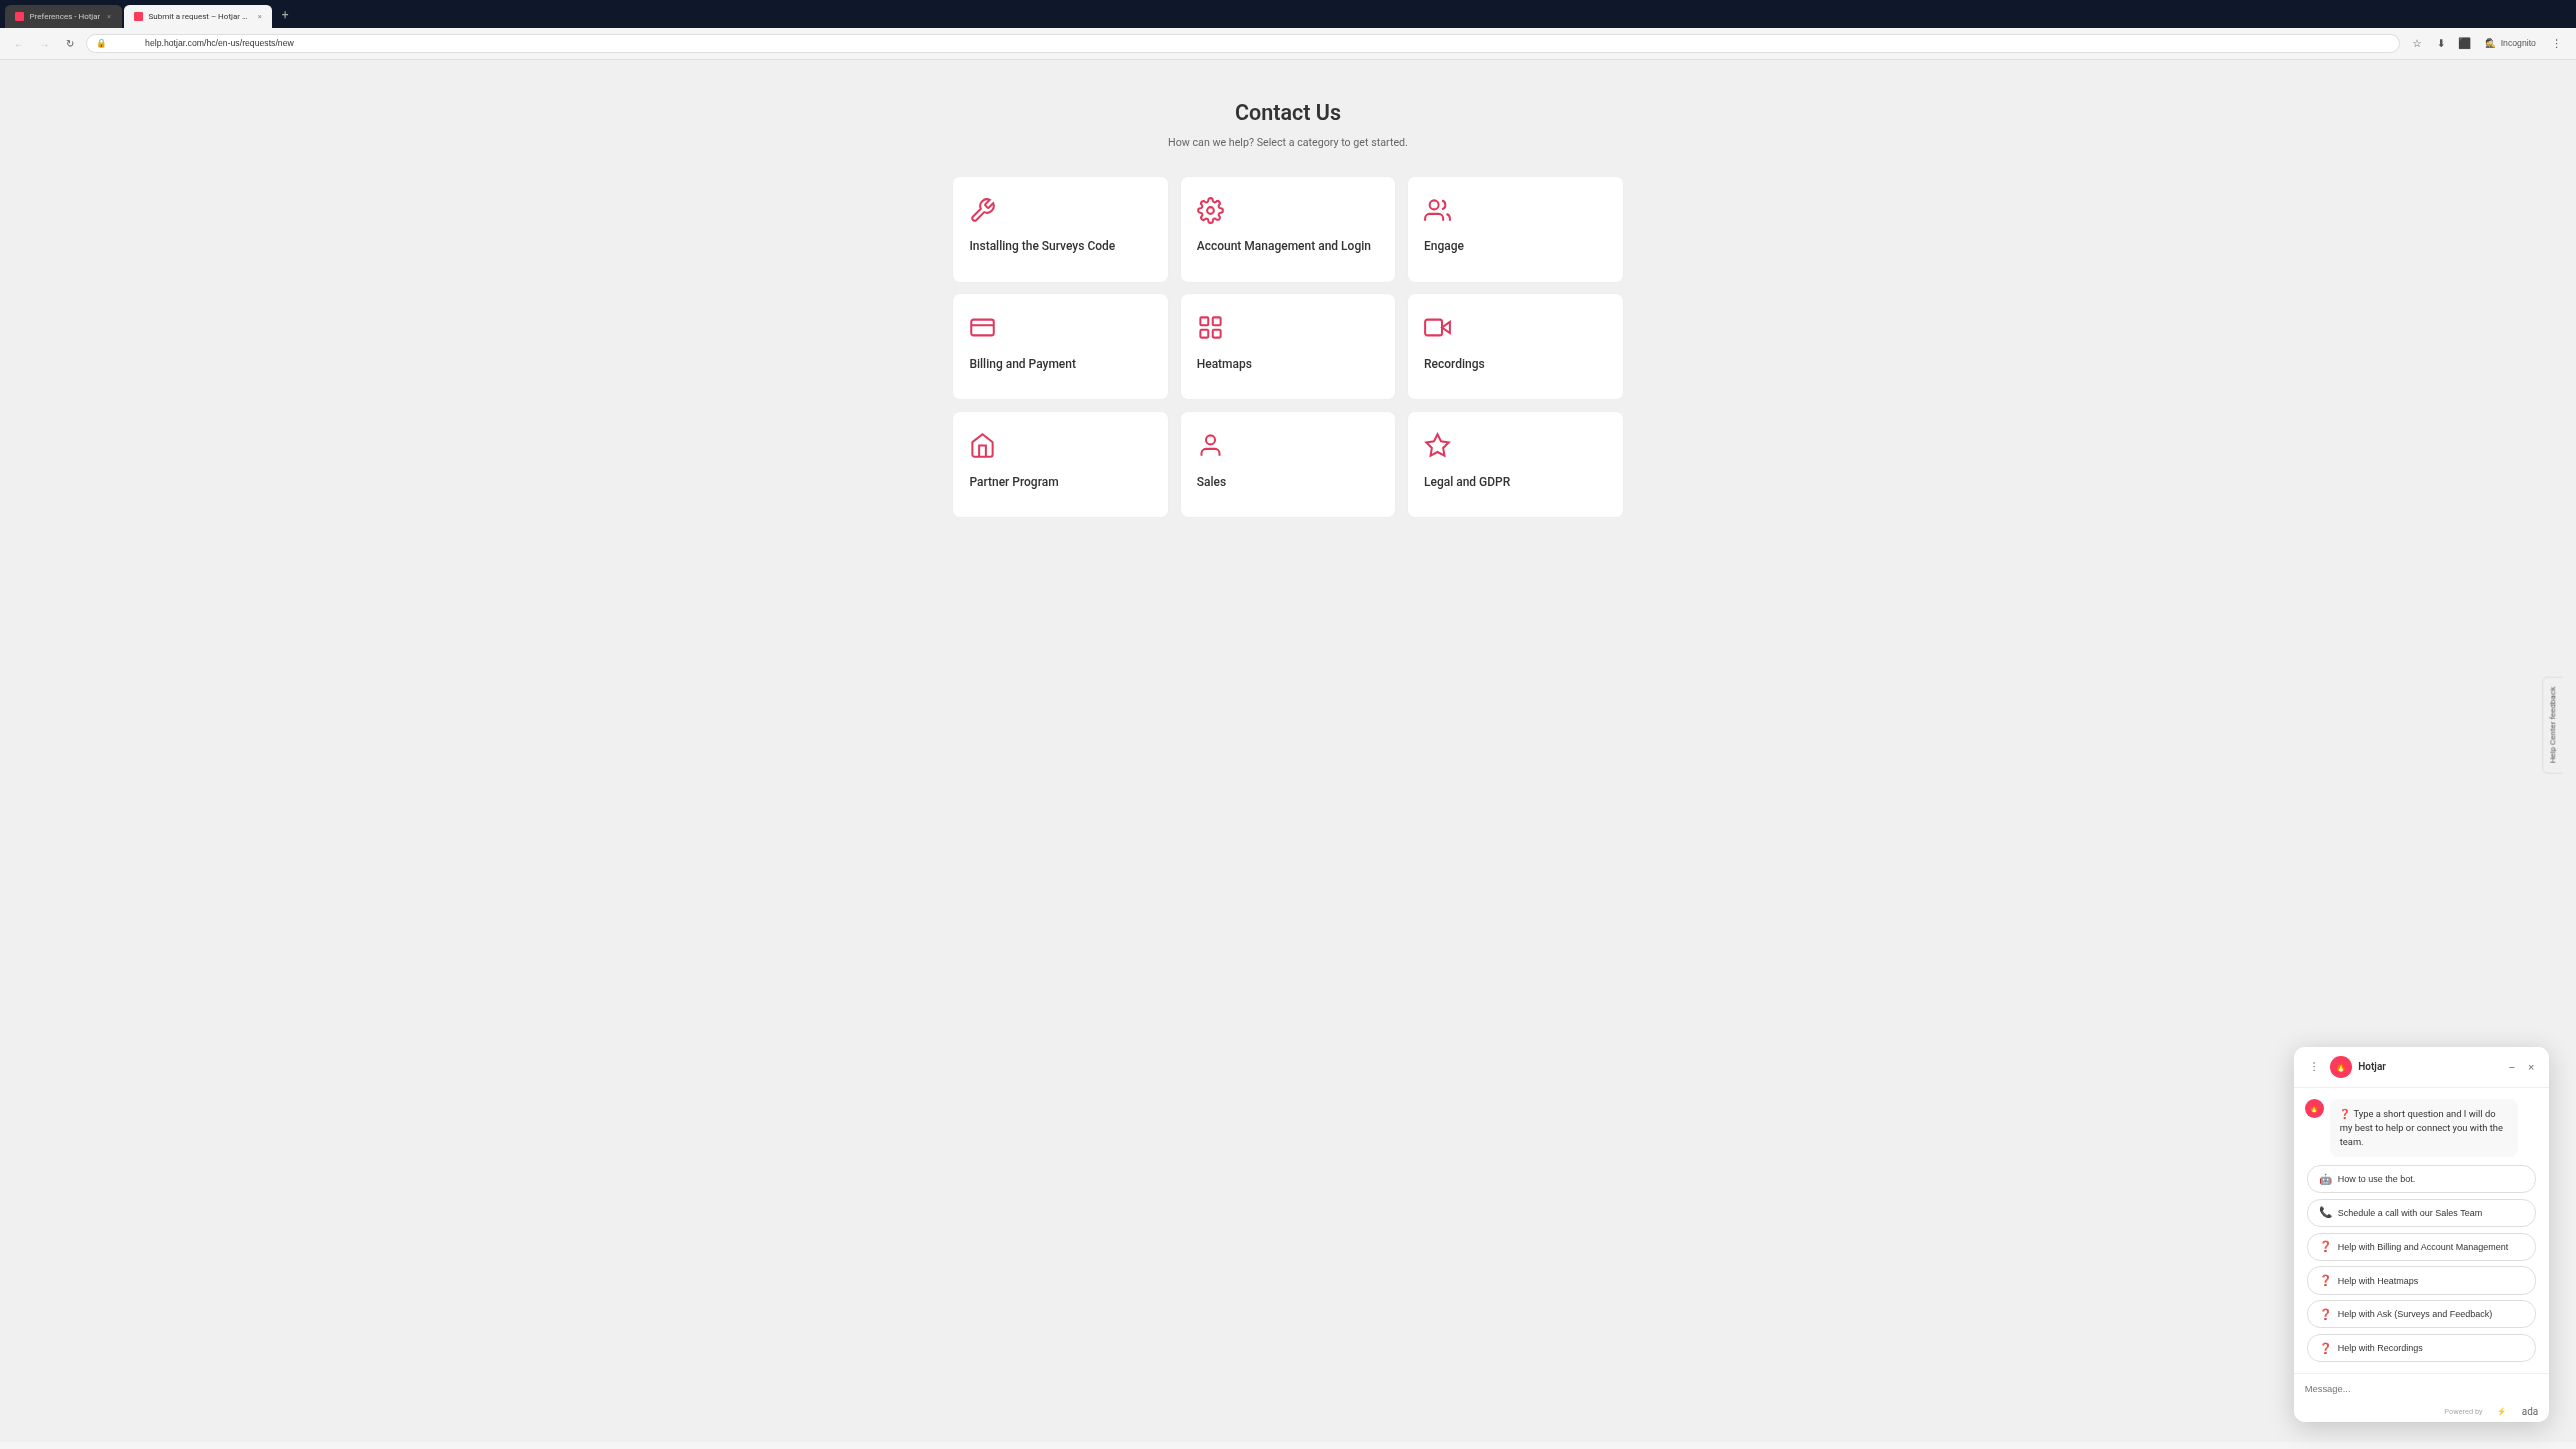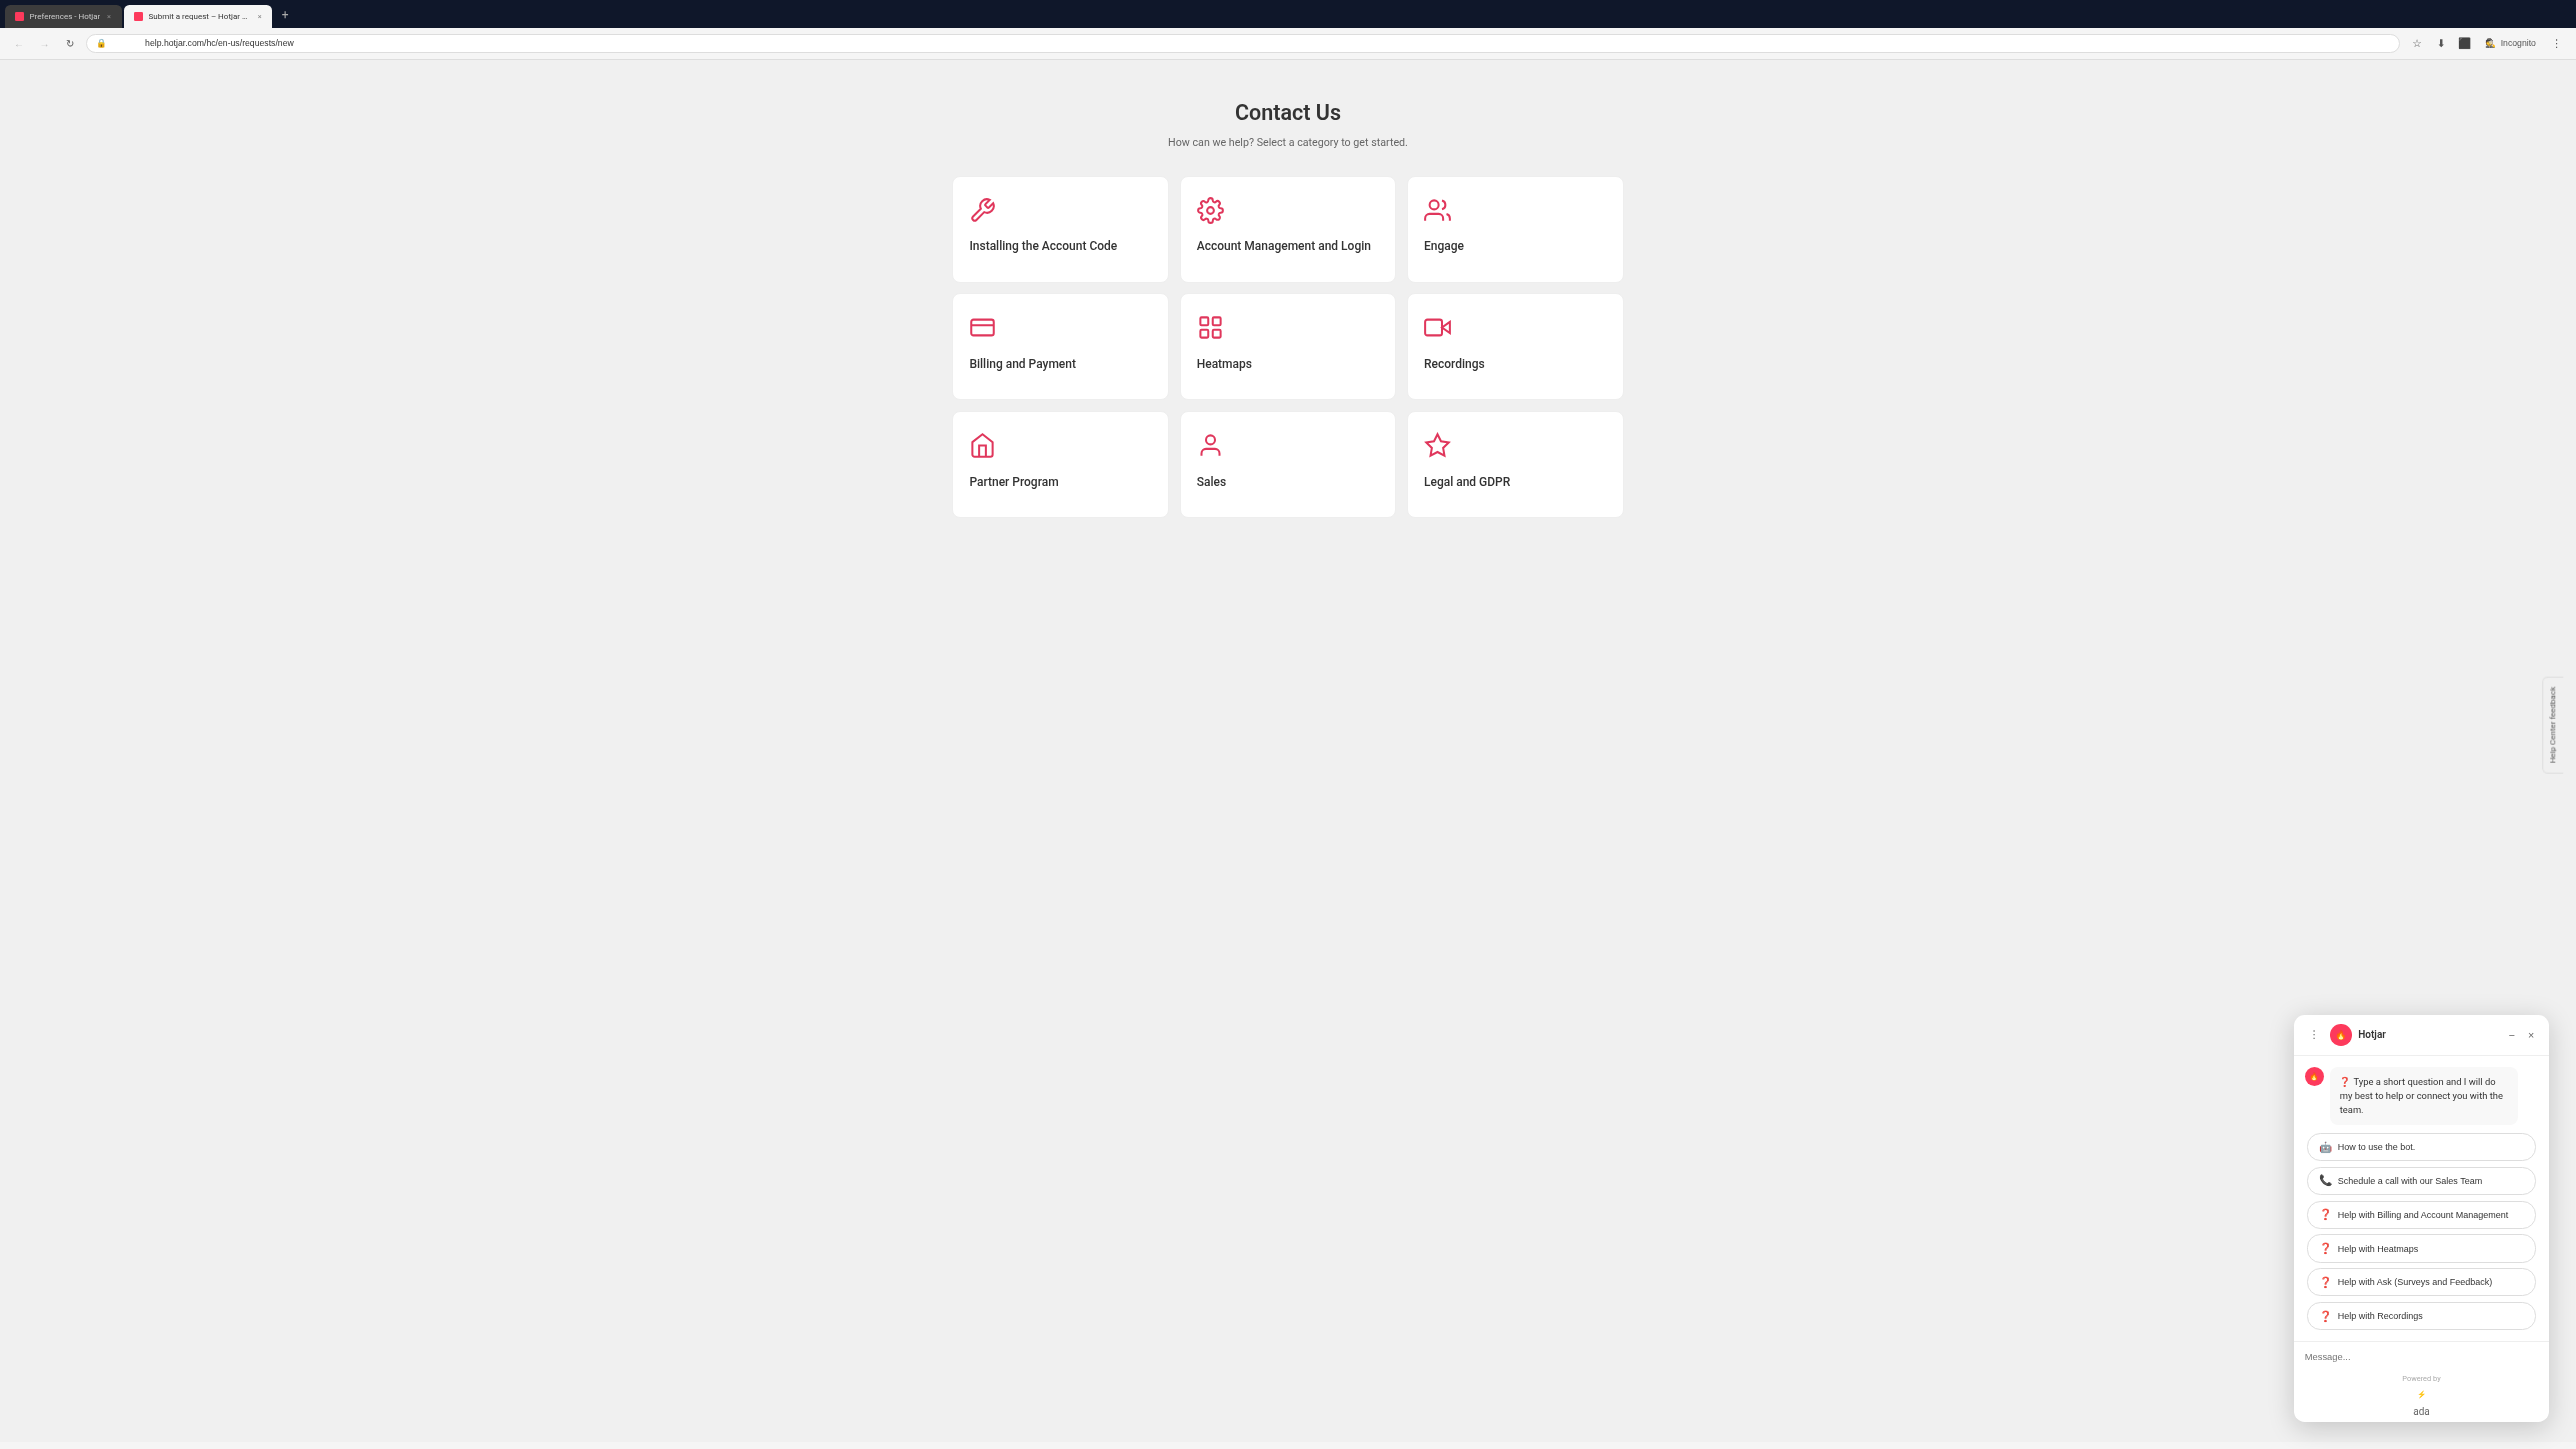--- a/index.html
+++ b/index.html
@@ -311,22 +311,21 @@
       background: transparent;
     }
     .chat-powered {
       font-size: 7.4px;
       color: #aaa;
       text-align: right;
       padding: 2.7px 10.7px 5.4px;
       display: flex;
       align-items: center;
       justify-content: flex-end;
-      gap: 7px;
-      flex-direction: column;
+      gap: 15px;
     }
     .ada-logo {
       font-size: 10px;
       font-weight: 400;
       color: #666;
     }
     .feedback-tab-container {
       position: fixed;
       right: -25.5px;
       top: 50%;
@@ -409,21 +408,21 @@
     <p class="page-subtitle">How can we help? Select a category to get started.</p>
 
     <div class="category-grid">
 
       <div class="category-card">
         <div class="card-icon">
           <svg class="card-icon-svg" viewBox="0 0 24 24" fill="none" stroke="currentColor" stroke-width="1.8">
             <path d="M14.7 6.3a1 1 0 000 1.4l1.6 1.6a1 1 0 001.4 0l3.77-3.77a6 6 0 01-7.94 7.94l-6.91 6.91a2.12 2.12 0 01-3-3l6.91-6.91a6 6 0 017.94-7.94l-3.76 3.76z"></path>
           </svg>
         </div>
-        <span class="card-title">Installing the Account Code</span>
+        <span class="card-title">Installing the Surveys Code</span>
       </div>
 
       <div class="category-card">
         <div class="card-icon">
           <svg class="card-icon-svg" viewBox="0 0 24 24" fill="none" stroke="currentColor" stroke-width="1.8">
             <circle cx="12" cy="12" r="3"></circle>
             <path d="M19.4 15a1.65 1.65 0 00.33 1.82l.06.06a2 2 0 010 2.83 2 2 0 01-2.83 0l-.06-.06a1.65 1.65 0 00-1.82-.33 1.65 1.65 0 00-1 1.51V21a2 2 0 01-4 0v-.09A1.65 1.65 0 009 19.4a1.65 1.65 0 00-1.82.33l-.06.06a2 2 0 01-2.83-2.83l.06-.06A1.65 1.65 0 004.68 15a1.65 1.65 0 00-1.51-1H3a2 2 0 010-4h.09A1.65 1.65 0 004.6 9a1.65 1.65 0 00-.33-1.82l-.06-.06a2 2 0 012.83-2.83l.06.06A1.65 1.65 0 009 4.68a1.65 1.65 0 001-1.51V3a2 2 0 014 0v.09a1.65 1.65 0 001 1.51 1.65 1.65 0 001.82-.33l.06-.06a2 2 0 012.83 2.83l-.06.06A1.65 1.65 0 0019.4 9a1.65 1.65 0 001.51 1H21a2 2 0 010 4h-.09a1.65 1.65 0 00-1.51 1z"></path>
           </svg>
         </div>
         <span class="card-title">Account Management and Login</span>

